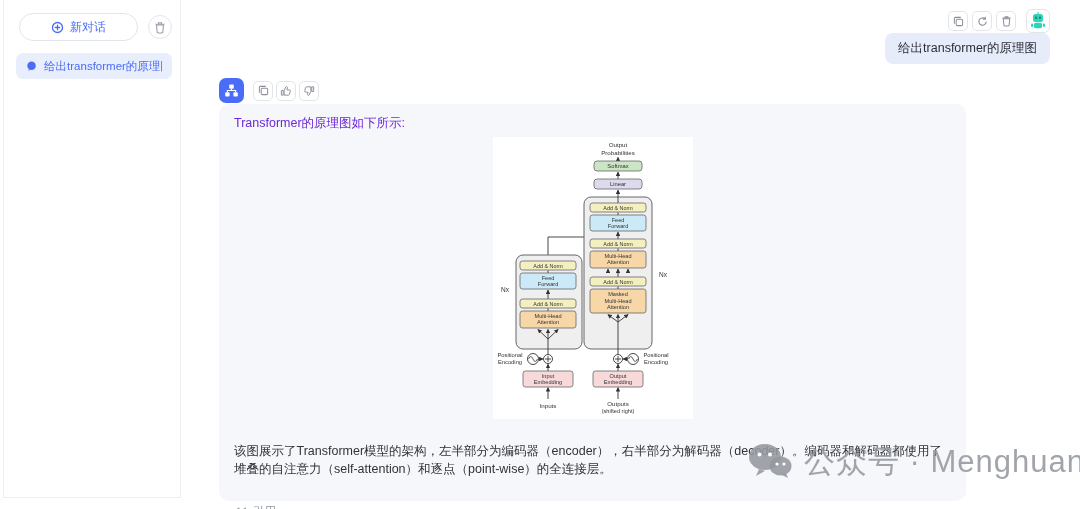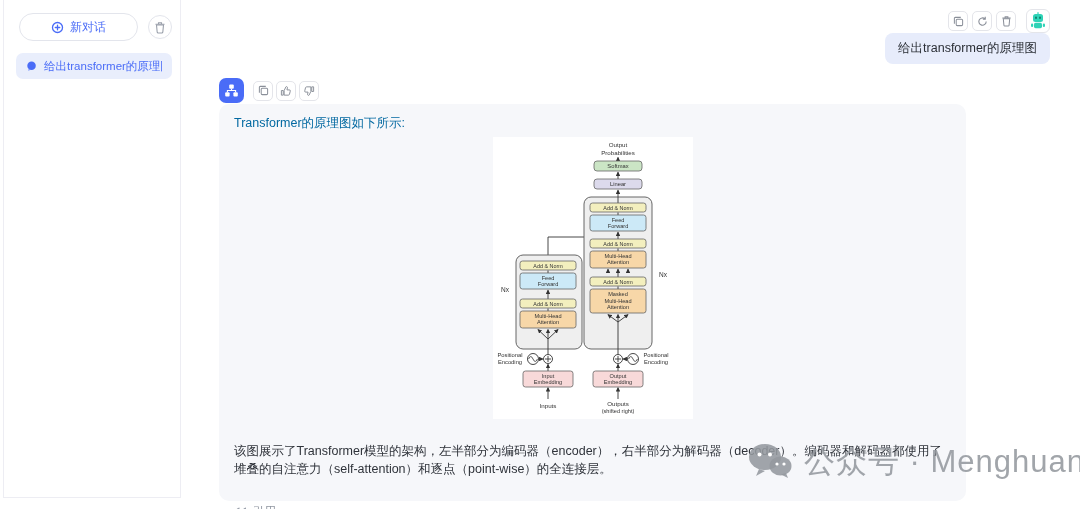--- a/index.html
+++ b/index.html
@@ -33,21 +33,21 @@
   .user-bubble { position:absolute; top:33px; right:30px; background:#e7ecfb; border-radius:8px;
     padding:7px 13px; font-size:12.5px; color:#2b2f36; }
 
   .assistant-head { position:absolute; top:78px; left:37px; display:flex; align-items:center; gap:9px; }
   .bot-avatar { width:25px; height:25px; border-radius:7px; background:#4a6cf7;
     display:flex; align-items:center; justify-content:center; }
   .msg-actions { display:flex; gap:3px; }
 
   .card { position:absolute; top:104px; left:37px; width:747px; height:397px;
     background:#f6f7fa; border-radius:10px; padding:11px 15px; }
-  .intro { font-size:12.5px; color:#0369a1; }
+  .intro { font-size:12.5px; color:#6d28d9; }
   .diagram-wrap { width:200px; margin:5px auto 0; background:#fff; }
   .analysis { margin-top:23px; font-size:12.5px; color:#2f333a; line-height:1.45; }
   .cite-head { margin-top:26px; display:flex; align-items:center; gap:6px; }
   .cite-label { font-size:11.5px; color:#8f95a0; }
   .cite-line { flex:1; height:1px; background:#e7e9ee; }
   .file-chip { margin-top:8px; display:inline-flex; align-items:center; gap:6px; background:#fff;
     border:1px solid #e4e6eb; border-radius:6px; padding:4px 10px; font-size:11.5px; color:#33363d; cursor:pointer; }
 
   .watermark { position:absolute; top:441px; left:566px; display:flex; align-items:center; gap:12px;
     color:rgba(148,152,158,.88); font-size:31px; letter-spacing:1px; pointer-events:none; white-space:nowrap; }

